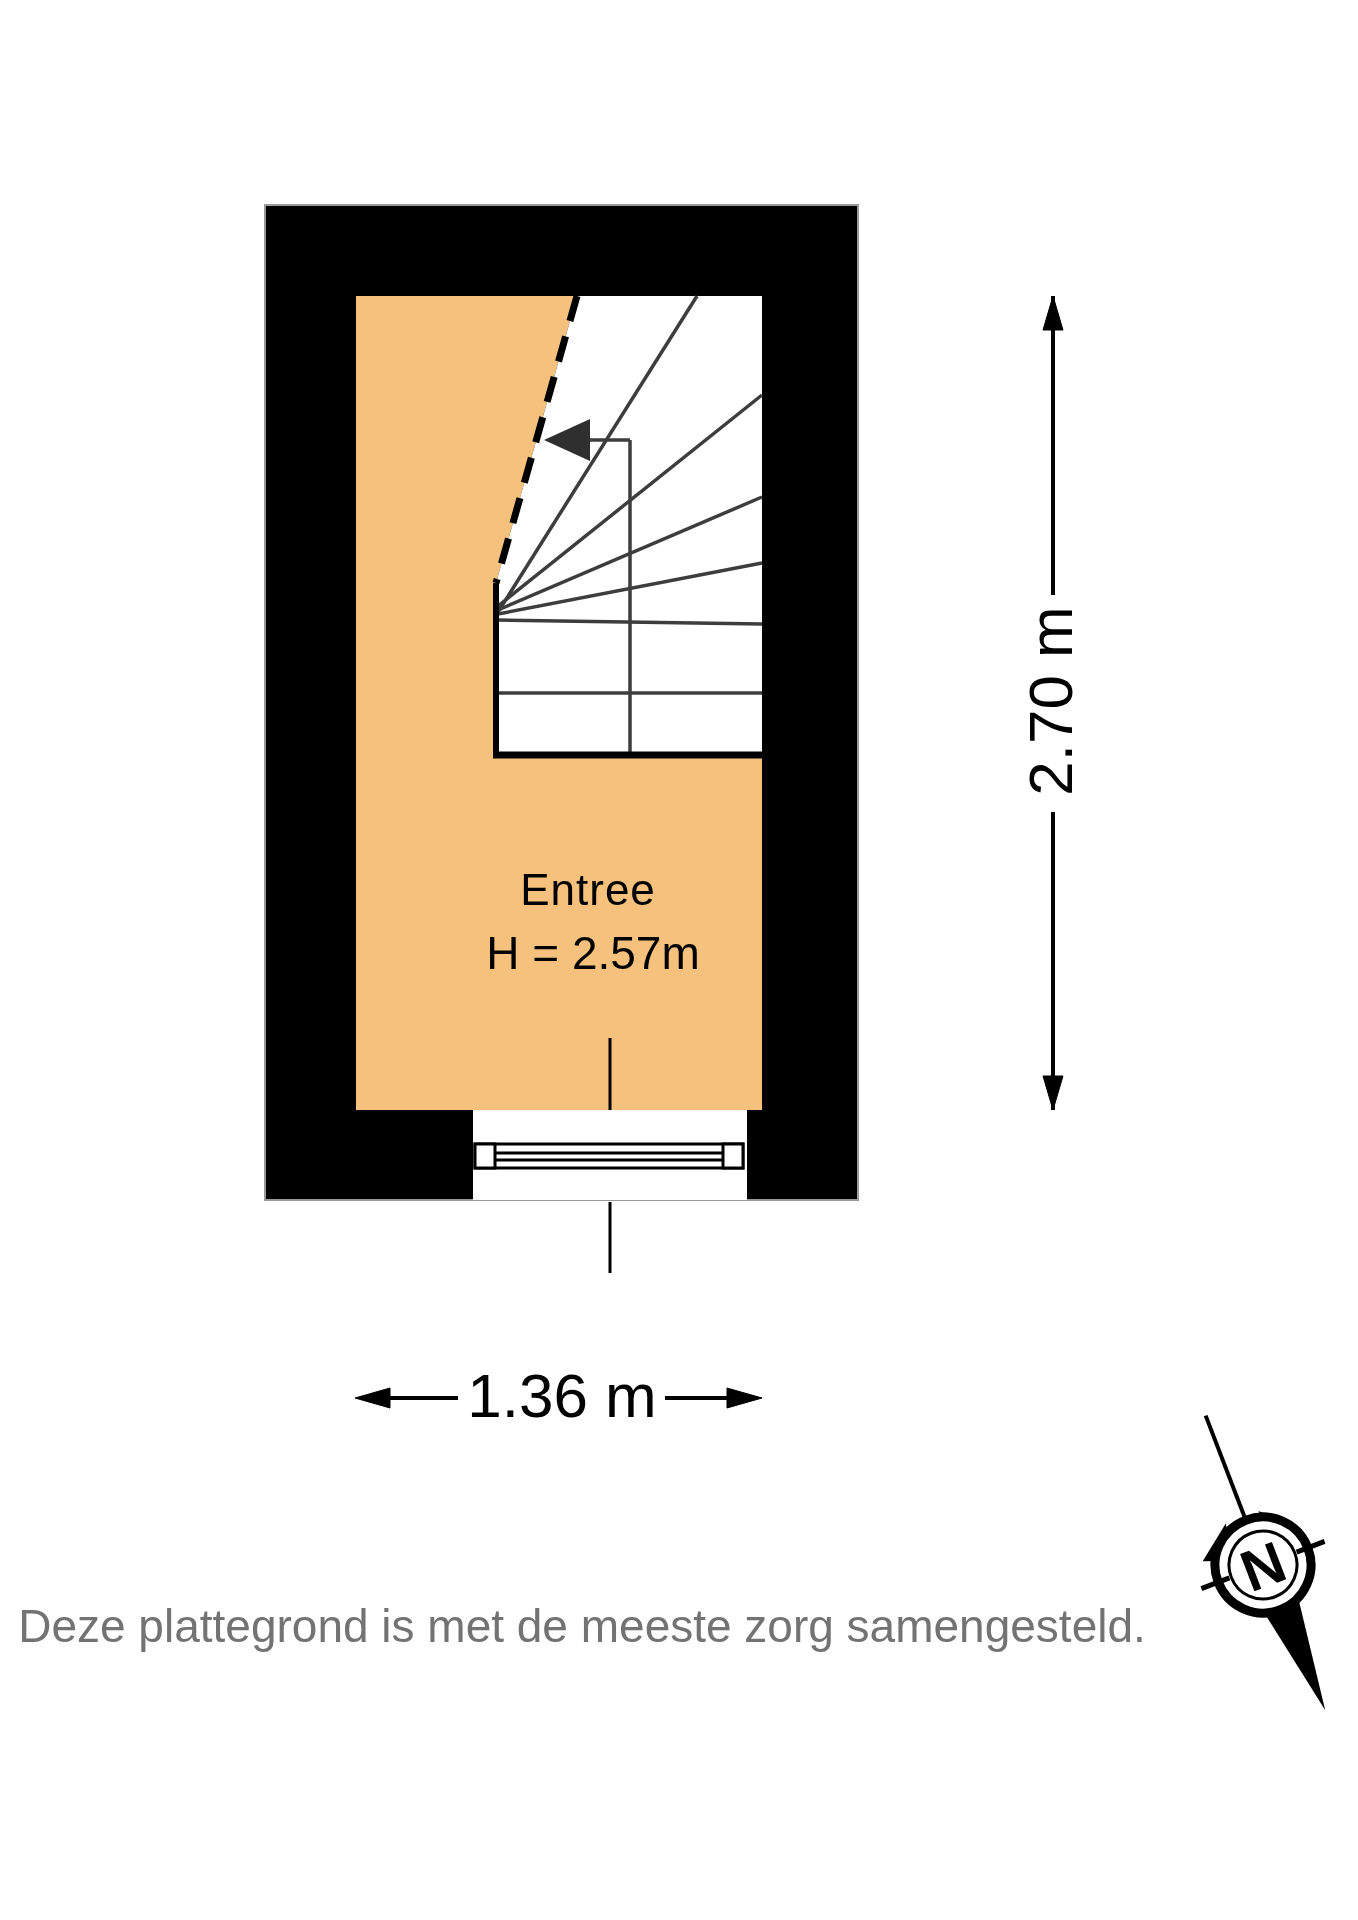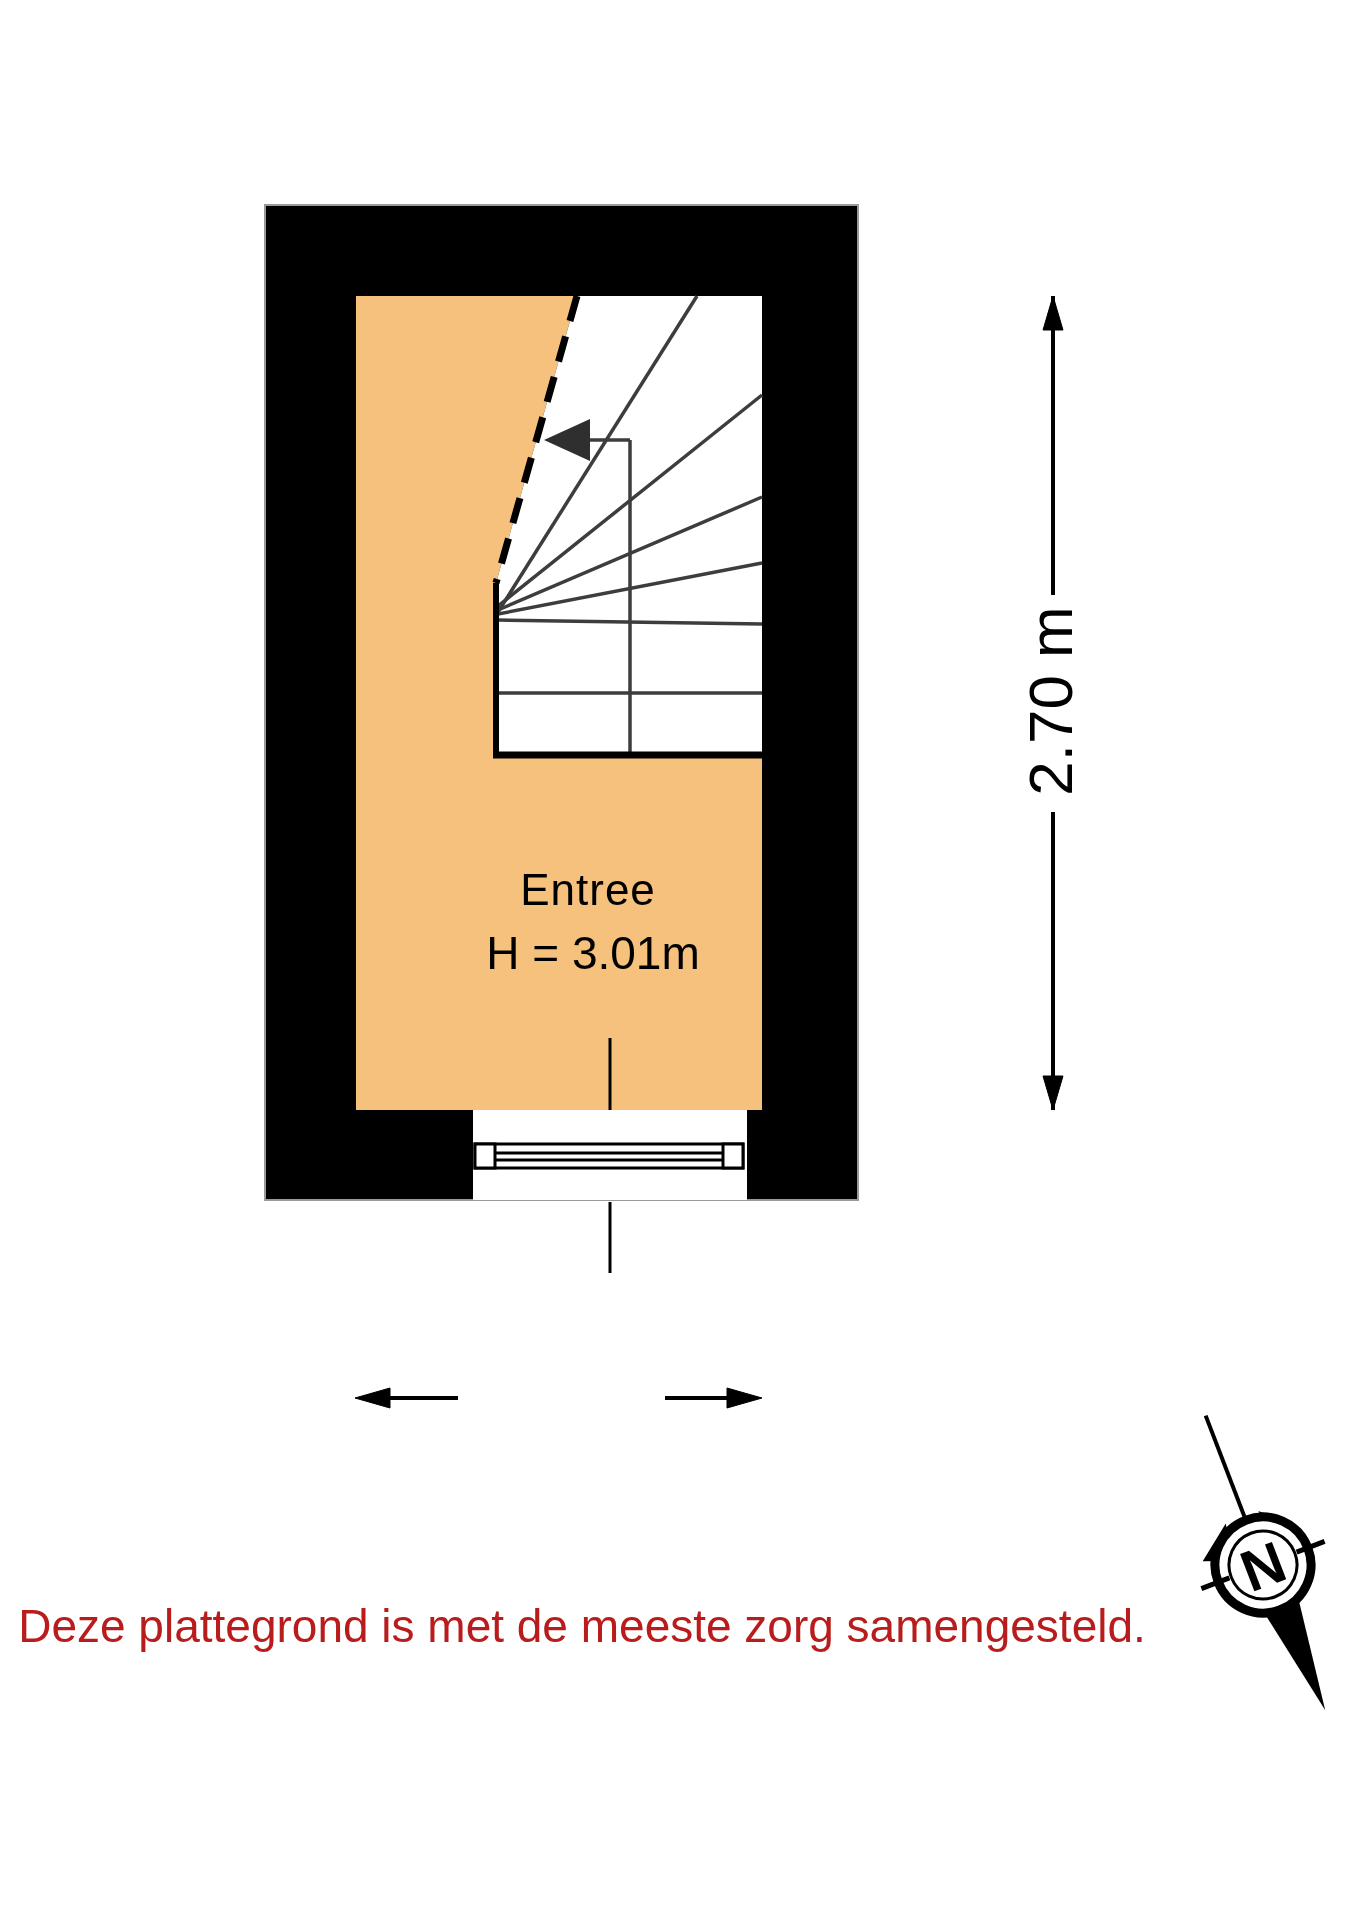--- a/index.html
+++ b/index.html
@@ -11,21 +11,21 @@
   .label{position:absolute;color:#000;white-space:nowrap;}
   .room-label{font-size:44px;letter-spacing:1px;}
   .room-height{font-size:46px;}
   .dim-label{font-size:62px;}
   .north-label{font-size:58px;font-weight:bold;}
   .center-xy{transform:translate(-50%,-50%);}
   .rot-left{transform:translate(-50%,-50%) rotate(-90deg);}
   .compass-n{transform:translate(-50%,-50%) rotate(-21deg);}
   .disclaimer{
     position:absolute;left:582px;top:1601px;transform:translateX(-50%);
-    text-align:center;font-size:46px;line-height:50px;color:#b91c1c;white-space:nowrap;
+    text-align:center;font-size:46px;line-height:50px;color:#737373;white-space:nowrap;
   }
 </style>
 </head>
 <body>
 
 <div id="stage">
 
   <svg id="plan-svg" width="1358" height="1920" viewBox="0 0 1358 1920">
 
     <rect x="265" y="205" width="593" height="995" stroke="#9a9a9a" stroke-width="2" fill="#000000"></rect>
@@ -92,24 +92,25 @@
       <polygon points="-22,14 26,6 6,158" fill="#000000"></polygon>
       <circle cx="0" cy="0" r="48" fill="#ffffff" stroke="#000000" stroke-width="9"></circle>
       <circle cx="0" cy="0" r="34" fill="none" stroke="#000000" stroke-width="3"></circle>
       <line x1="-66" y1="0" x2="-36" y2="0" stroke="#000000" stroke-width="5"></line>
       <line x1="36" y1="0" x2="66" y2="0" stroke="#000000" stroke-width="5"></line>
     </g>
   </svg>
 
   <div class="label room-label center-xy" style="left:588px;top:890px;">Entree</div>
 
-  <div class="label room-height center-xy" style="left:593px;top:953px;">H = 3.01m</div>
+  <div class="label room-height center-xy" style="left:593px;top:953px;">H = 2.57m</div>
 
   <div class="label dim-label rot-left" style="left:1050px;top:701px;">2.70 m</div>
 
+  <div class="label dim-label center-xy" style="left:562px;top:1395px;">1.36 m</div>
 
   <div class="label north-label compass-n" style="left:1263px;top:1566px;">N</div>
 
   <div class="disclaimer">
     <div>Deze plattegrond is met de meeste zorg samengesteld.</div>
   </div>
 
 </div>
 
 </body></html>

